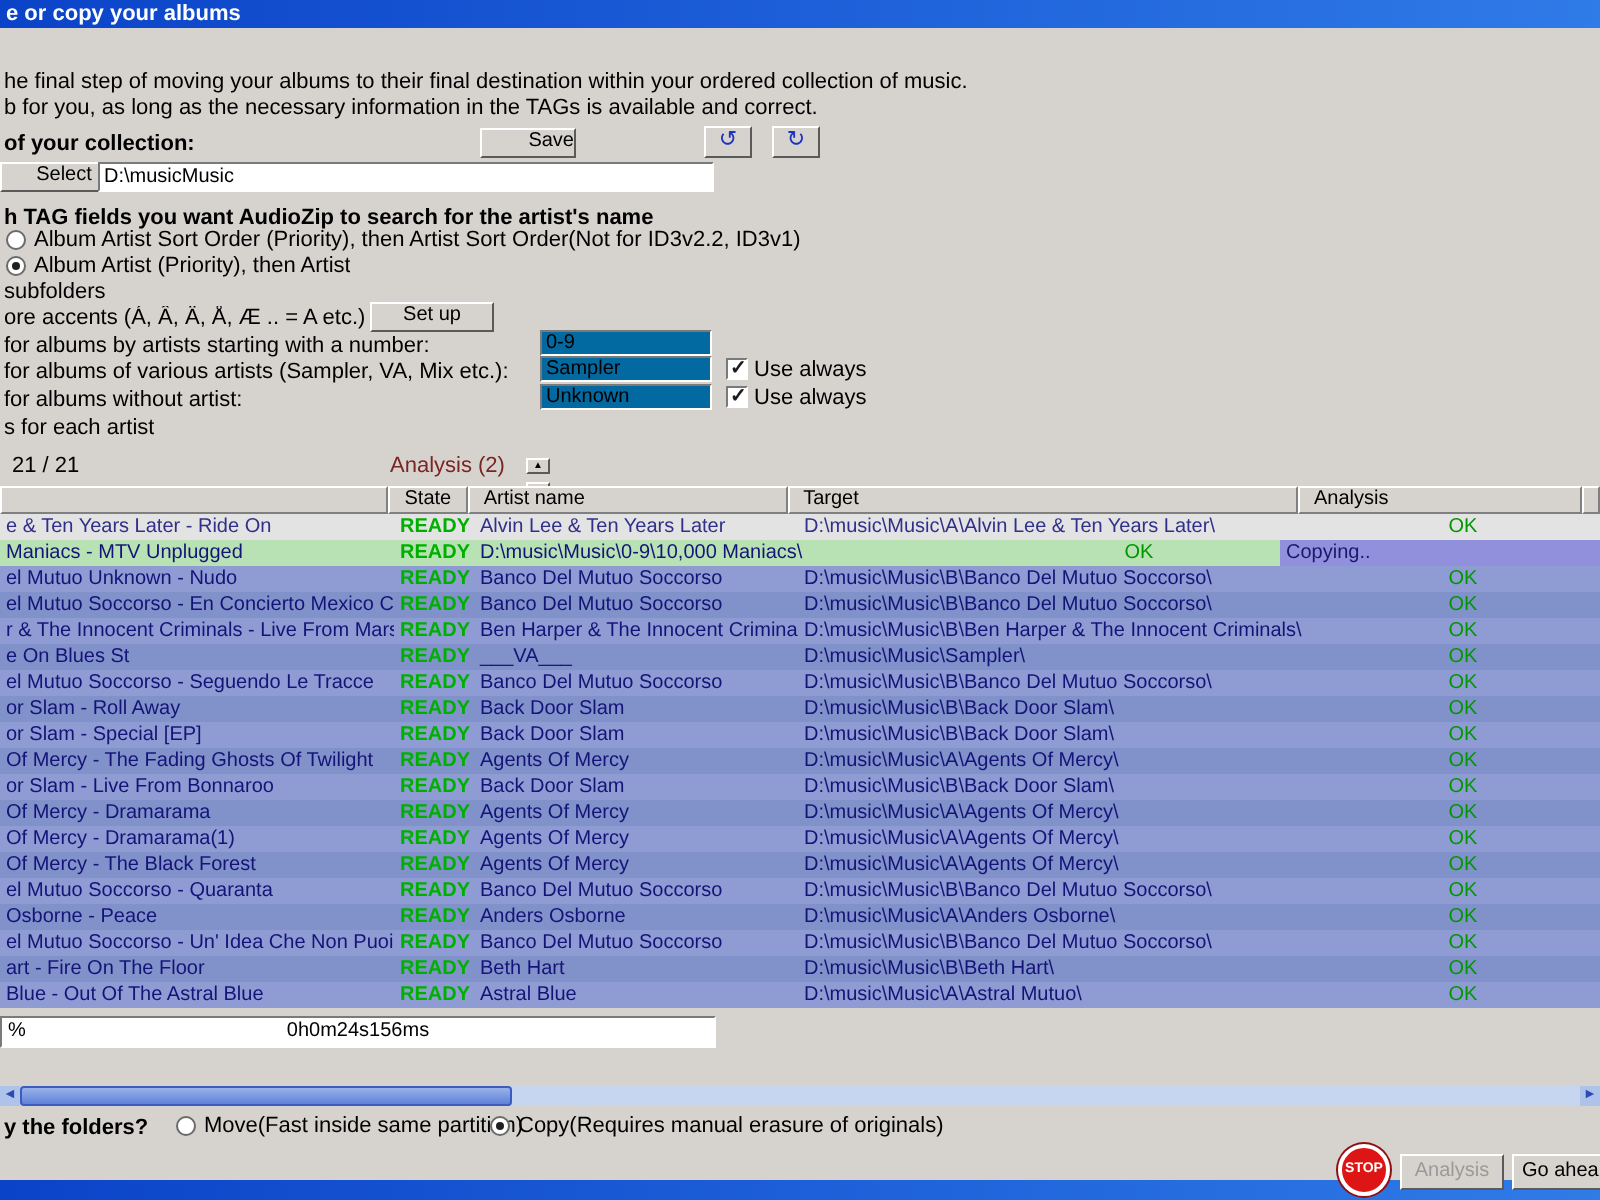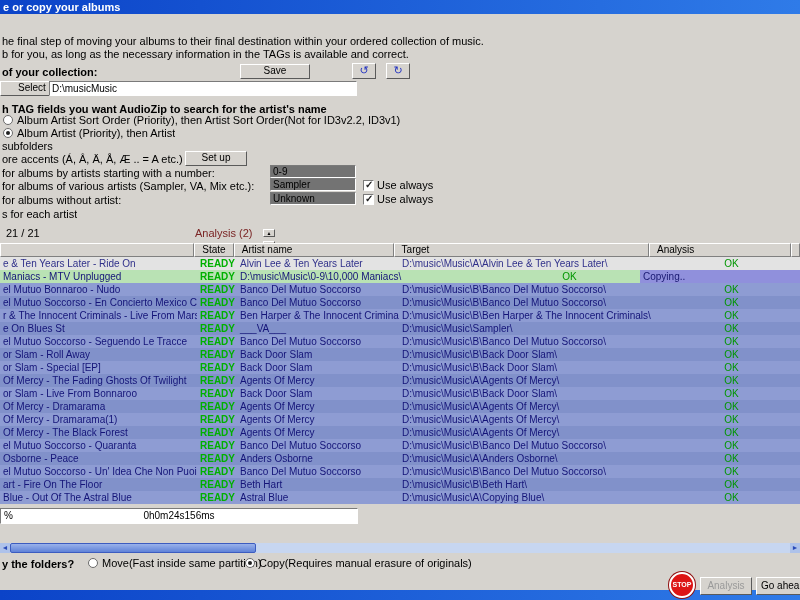--- a/index.html
+++ b/index.html
@@ -15,21 +15,21 @@
     font-weight:bold; line-height:14px; padding-left:3px; font-size:11px; }
 
   .btn { display:inline-block; background:#d6d3ce; font-size:10px; text-align:center;
     border-top:1px solid #ffffff; border-left:1px solid #ffffff;
     border-right:1px solid #5a5a5a; border-bottom:1px solid #5a5a5a;
     line-height:12px; cursor:default; }
   .sunken { background:#fff;
     border-top:1px solid #7a7a7a; border-left:1px solid #7a7a7a;
     border-bottom:1px solid #ffffff; border-right:1px solid #ffffff;
     font-size:10px; line-height:11px; padding:0 2px; }
-  .field { background:#737373; }
+  .field { background:#0369a1; }
 
   .radio { display:inline-flex; align-items:center; }
   .radio-circle { width:10px; height:10px; border-radius:50%; background:#fff;
     border:1px solid #6a6a6a; margin-right:4px; position:relative; flex:none; }
   .radio-circle.sel::after { content:""; position:absolute; left:2px; top:2px;
     width:4px; height:4px; border-radius:50%; background:#202020; }
   .checkbox { display:inline-block; width:11px; height:11px; background:#fff;
     border-top:1px solid #7a7a7a; border-left:1px solid #7a7a7a;
     border-bottom:1px solid #fff; border-right:1px solid #fff;
     margin-right:3px; position:relative; vertical-align:-2px; }
@@ -87,21 +87,21 @@
 <body>
 
 <div class="titlebar">
   <span>e or copy your albums</span>
 </div>
 
 <div class="abs nowrap" style="top:35px;left:2px;width:796px;">he final step of moving your albums to their final destination within your ordered collection of music.</div>
 <div class="abs nowrap" style="top:48px;left:2px;width:796px;">b for you, as long as the necessary information in the TAGs is available and correct.</div>
 
 <div class="abs bold nowrap" style="top:66px;left:2px;">of your collection:</div>
-<div class="abs btn" style="top:64px;left:240px;width:70px;height:15px;">Save</div>
+<div class="abs btn" style="top:64px;left:240px;width:48px;height:15px;text-align:right;">Save</div>
 <div class="abs btn icon-btn" style="top:63px;left:352px;">↺</div>
 <div class="abs btn icon-btn" style="top:63px;left:386px;">↻</div>
 
 <div class="abs btn" style="top:81px;left:0;width:64px;height:15px;">Select</div>
 <input class="abs sunken" style="top: 81px; left: 49px; width: 308px; height: 15px;" value="D:\musicMusic">
 
 <div class="abs bold nowrap" style="top:103px;left:2px;">h TAG fields you want AudioZip to search for the artist's name</div>
 
 <div class="abs radio" style="top:114px;left:3px;">
   <span class="radio-circle"></span>
@@ -159,21 +159,21 @@
       <div class="cell col-result">COPIED</div>
     </div>
     <div class="trow row-copying">
       <div class="cell col-title">Maniacs - MTV Unplugged</div>
       <div class="cell col-state">READY</div>
       <div class="cell col-target">D:\music\Music\0-9\10,000 Maniacs\</div>
       <div class="cell col-analysis">OK</div>
       <div class="cell col-result">Copying..</div>
     </div>
     <div class="trow row-a">
-      <div class="cell col-title">el Mutuo Bonnaroo - Nudo</div>
+      <div class="cell col-title">el Mutuo Unknown - Nudo</div>
       <div class="cell col-state">READY</div>
       <div class="cell col-artist">Banco Del Mutuo Soccorso</div>
       <div class="cell col-target">D:\music\Music\B\Banco Del Mutuo Soccorso\</div>
       <div class="cell col-analysis">OK</div>
       <div class="cell col-result"></div>
     </div>
     <div class="trow row-b">
       <div class="cell col-title">el Mutuo Soccorso - En Concierto Mexico City</div>
       <div class="cell col-state">READY</div>
       <div class="cell col-artist">Banco Del Mutuo Soccorso</div>
@@ -290,21 +290,21 @@
       <div class="cell col-state">READY</div>
       <div class="cell col-artist">Beth Hart</div>
       <div class="cell col-target">D:\music\Music\B\Beth Hart\</div>
       <div class="cell col-analysis">OK</div>
       <div class="cell col-result"></div>
     </div>
     <div class="trow row-a">
       <div class="cell col-title">Blue - Out Of The Astral Blue</div>
       <div class="cell col-state">READY</div>
       <div class="cell col-artist">Astral Blue</div>
-      <div class="cell col-target">D:\music\Music\A\Copying Blue\</div>
+      <div class="cell col-target">D:\music\Music\A\Astral Mutuo\</div>
       <div class="cell col-analysis">OK</div>
       <div class="cell col-result"></div>
     </div>
   </div>
 
 <div class="progress-box">
   <span class="pct">%</span>
   <span class="time">0h0m24s156ms</span>
 </div>
 

